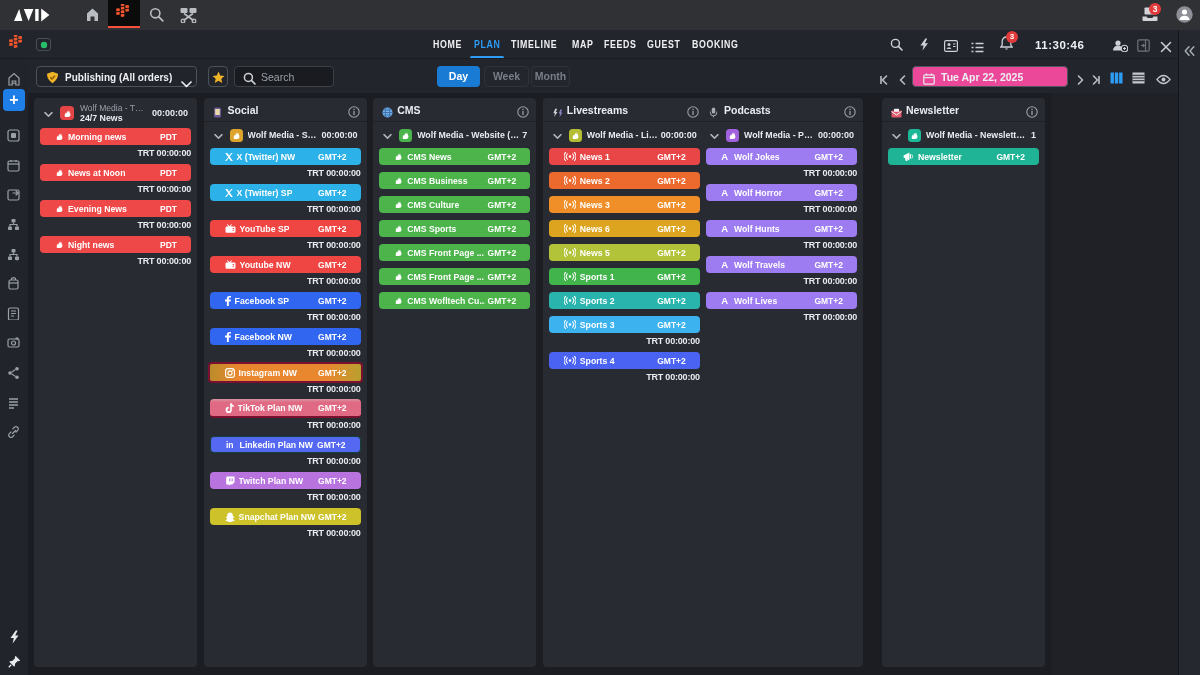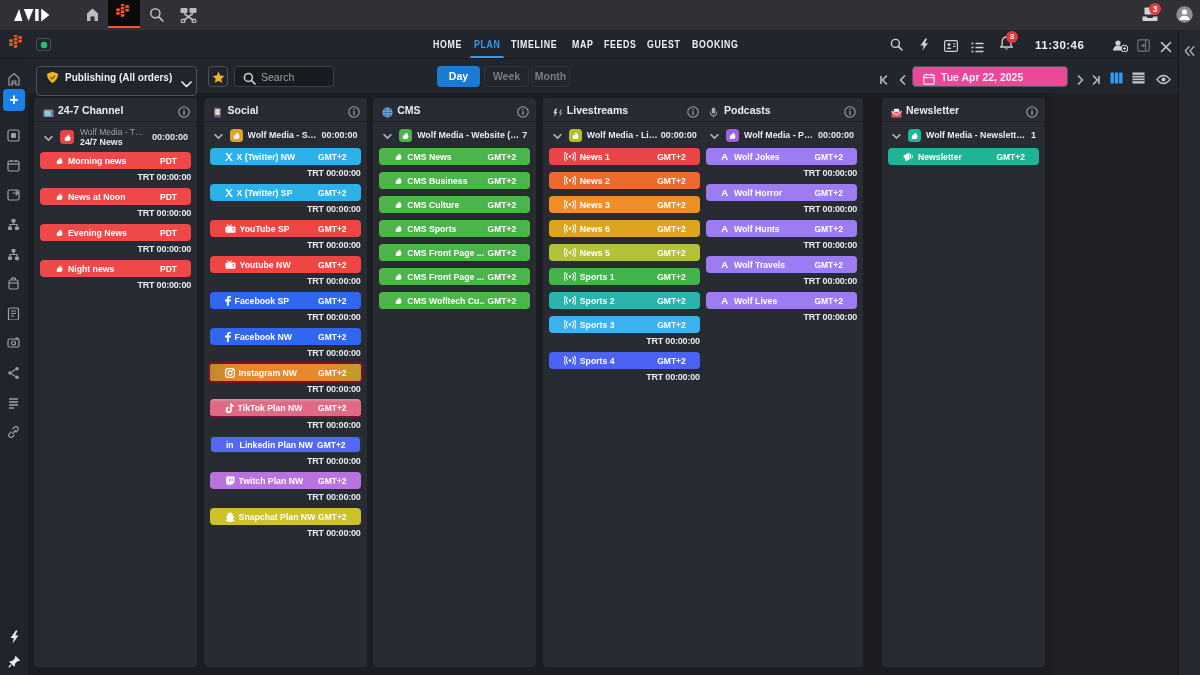--- a/index.html
+++ b/index.html
@@ -141,21 +141,21 @@
   <div class="nicon" style="left:1137px;top:8px"><svg width="13" height="13" viewBox="0 0 13 13">
         <rect x="0.8" y="0.8" width="11.4" height="11.4" rx="1.5" fill="none" stroke="#6f747c" stroke-width="1.2"></rect>
         <line x1="8.5" y1="0.8" x2="8.5" y2="12.2" stroke="#6f747c" stroke-width="1.2"></line>
         <path d="M4 6.5 h3 M5.8 4.8 L7.4 6.5 L5.8 8.2" stroke="#6f747c" stroke-width="1.1" fill="none"></path>
       </svg></div>
   <div class="nicon" style="left:1160px;top:9px"><svg width="12" height="12" viewBox="0 0 12 12">
         <path d="M1.5 1.5 L10.5 10.5 M10.5 1.5 L1.5 10.5" stroke="#cdd1d6" stroke-width="1.5" stroke-linecap="round"></path>
       </svg></div>
 </div>
 <div id="toolbar"></div>
-<div class="abs" style="left:36px;top:66px;width:161px;height:30px;background:#22242c;border:1px solid #4d515a;border-radius:4px">
+<div class="abs" style="left:36px;top:66px;width:161px;height:21px;background:#22242c;border:1px solid #4d515a;border-radius:4px">
   <div class="abs" style="left:9px;top:3px"><svg width="13" height="13" viewBox="0 0 13 13">
         <path d="M6.5 0.8 L12 2.8 Q12 8.6 6.5 12.2 Q1 8.6 1 2.8 Z" fill="#f0b429"></path>
         <path d="M4.2 6.2 L6 8 L9 4.6" stroke="#8a5a00" stroke-width="1.4" fill="none"></path>
       </svg></div>
   <span class="abs" style="left:28px;top:4.5px;font-size:10px;font-weight:bold;color:#eef0f3">Publishing (All orders)</span>
   <div class="abs" style="left:144px;top:7px"><svg width="11" height="7" viewBox="0 0 11 7">
         <path d="M1 1 L5.5 5.5 L10 1" fill="none" stroke="#e8eaee" stroke-width="1.7" stroke-linecap="round" stroke-linejoin="round"></path>
       </svg></div>
 </div>
 <div class="abs" style="left:208px;top:66px;width:20px;height:21px;background:#22242c;border:1px solid #4d515a;border-radius:4px">
@@ -270,33 +270,20 @@
       </svg></div>
   <div class="sic" style="top:571px;left:9px"><svg width="11" height="14" viewBox="0 0 11 14">
         <path d="M6.8 0.5 L1.5 8 H4.8 L3.6 13.5 L9.5 5.6 H6.2 L8.6 0.5 Z" fill="#e8eaee"></path>
       </svg></div>
   <div class="sic" style="top:595px;left:8px"><svg width="13" height="13" viewBox="0 0 13 13">
         <path d="M7.5 0.8 L12.2 5.5 L10.8 6.2 L9.8 6 L7 8.8 Q7.4 10.6 6.2 11.8 L1.2 6.8 Q2.4 5.6 4.2 6 L7 3.2 L6.8 2.2 Z" fill="#e8eaee"></path>
         <line x1="3.2" y1="9.8" x2="0.8" y2="12.2" stroke="#e8eaee" stroke-width="1.3"></line>
       </svg></div>
 </div>
 <div class="col" style="left:34.0px">
-<div class="colhead">
-      <span class="hic"><svg width="11" height="10" viewBox="0 0 11 10">
-          <rect x="0.5" y="1.5" width="10" height="7.5" rx="1.5" fill="#8d9299"></rect>
-          <rect x="2" y="3" width="5.8" height="4.6" rx="0.6" fill="#7fd4f2"></rect>
-          <rect x="8.2" y="3" width="1.4" height="4.6" fill="#6a7077"></rect>
-        </svg></span>
-      <span class="htitle">24-7 Channel</span>
-      <span class="hinfo"><svg width="12" height="12" viewBox="0 0 12 12">
-          <circle cx="6" cy="6" r="5.2" fill="none" stroke="#9aa0a8" stroke-width="1.1"></circle>
-          <rect x="5.35" y="5" width="1.3" height="4" fill="#9aa0a8"></rect>
-          <rect x="5.35" y="2.8" width="1.3" height="1.3" fill="#9aa0a8"></rect>
-        </svg></span>
-    </div>
 <div class="colbody">
       <div class="chanrow two">
         <span class="chev">
           <svg width="9" height="5" viewBox="0 0 9 5">
             <path d="M1 0.6 L4.5 4.1 L8 0.6" fill="none" stroke="#aeb4bc" stroke-width="1.5" stroke-linecap="round" stroke-linejoin="round"></path>
           </svg>
         </span>
         <span class="chanic" style="background:#e64545">
           <svg width="9" height="9" viewBox="0 0 11 11">
             <path d="M2.2 9.6 Q1.6 6.5 3.2 4.6 L3.9 5.8 L5.2 2.2 L6.1 4.4 L7.3 1.4 L8.2 4.2 Q9.6 5.9 8.9 8.1 Q8.2 9.9 5.6 9.9 Q3.2 9.9 2.2 9.6 Z" fill="#fff"></path>

